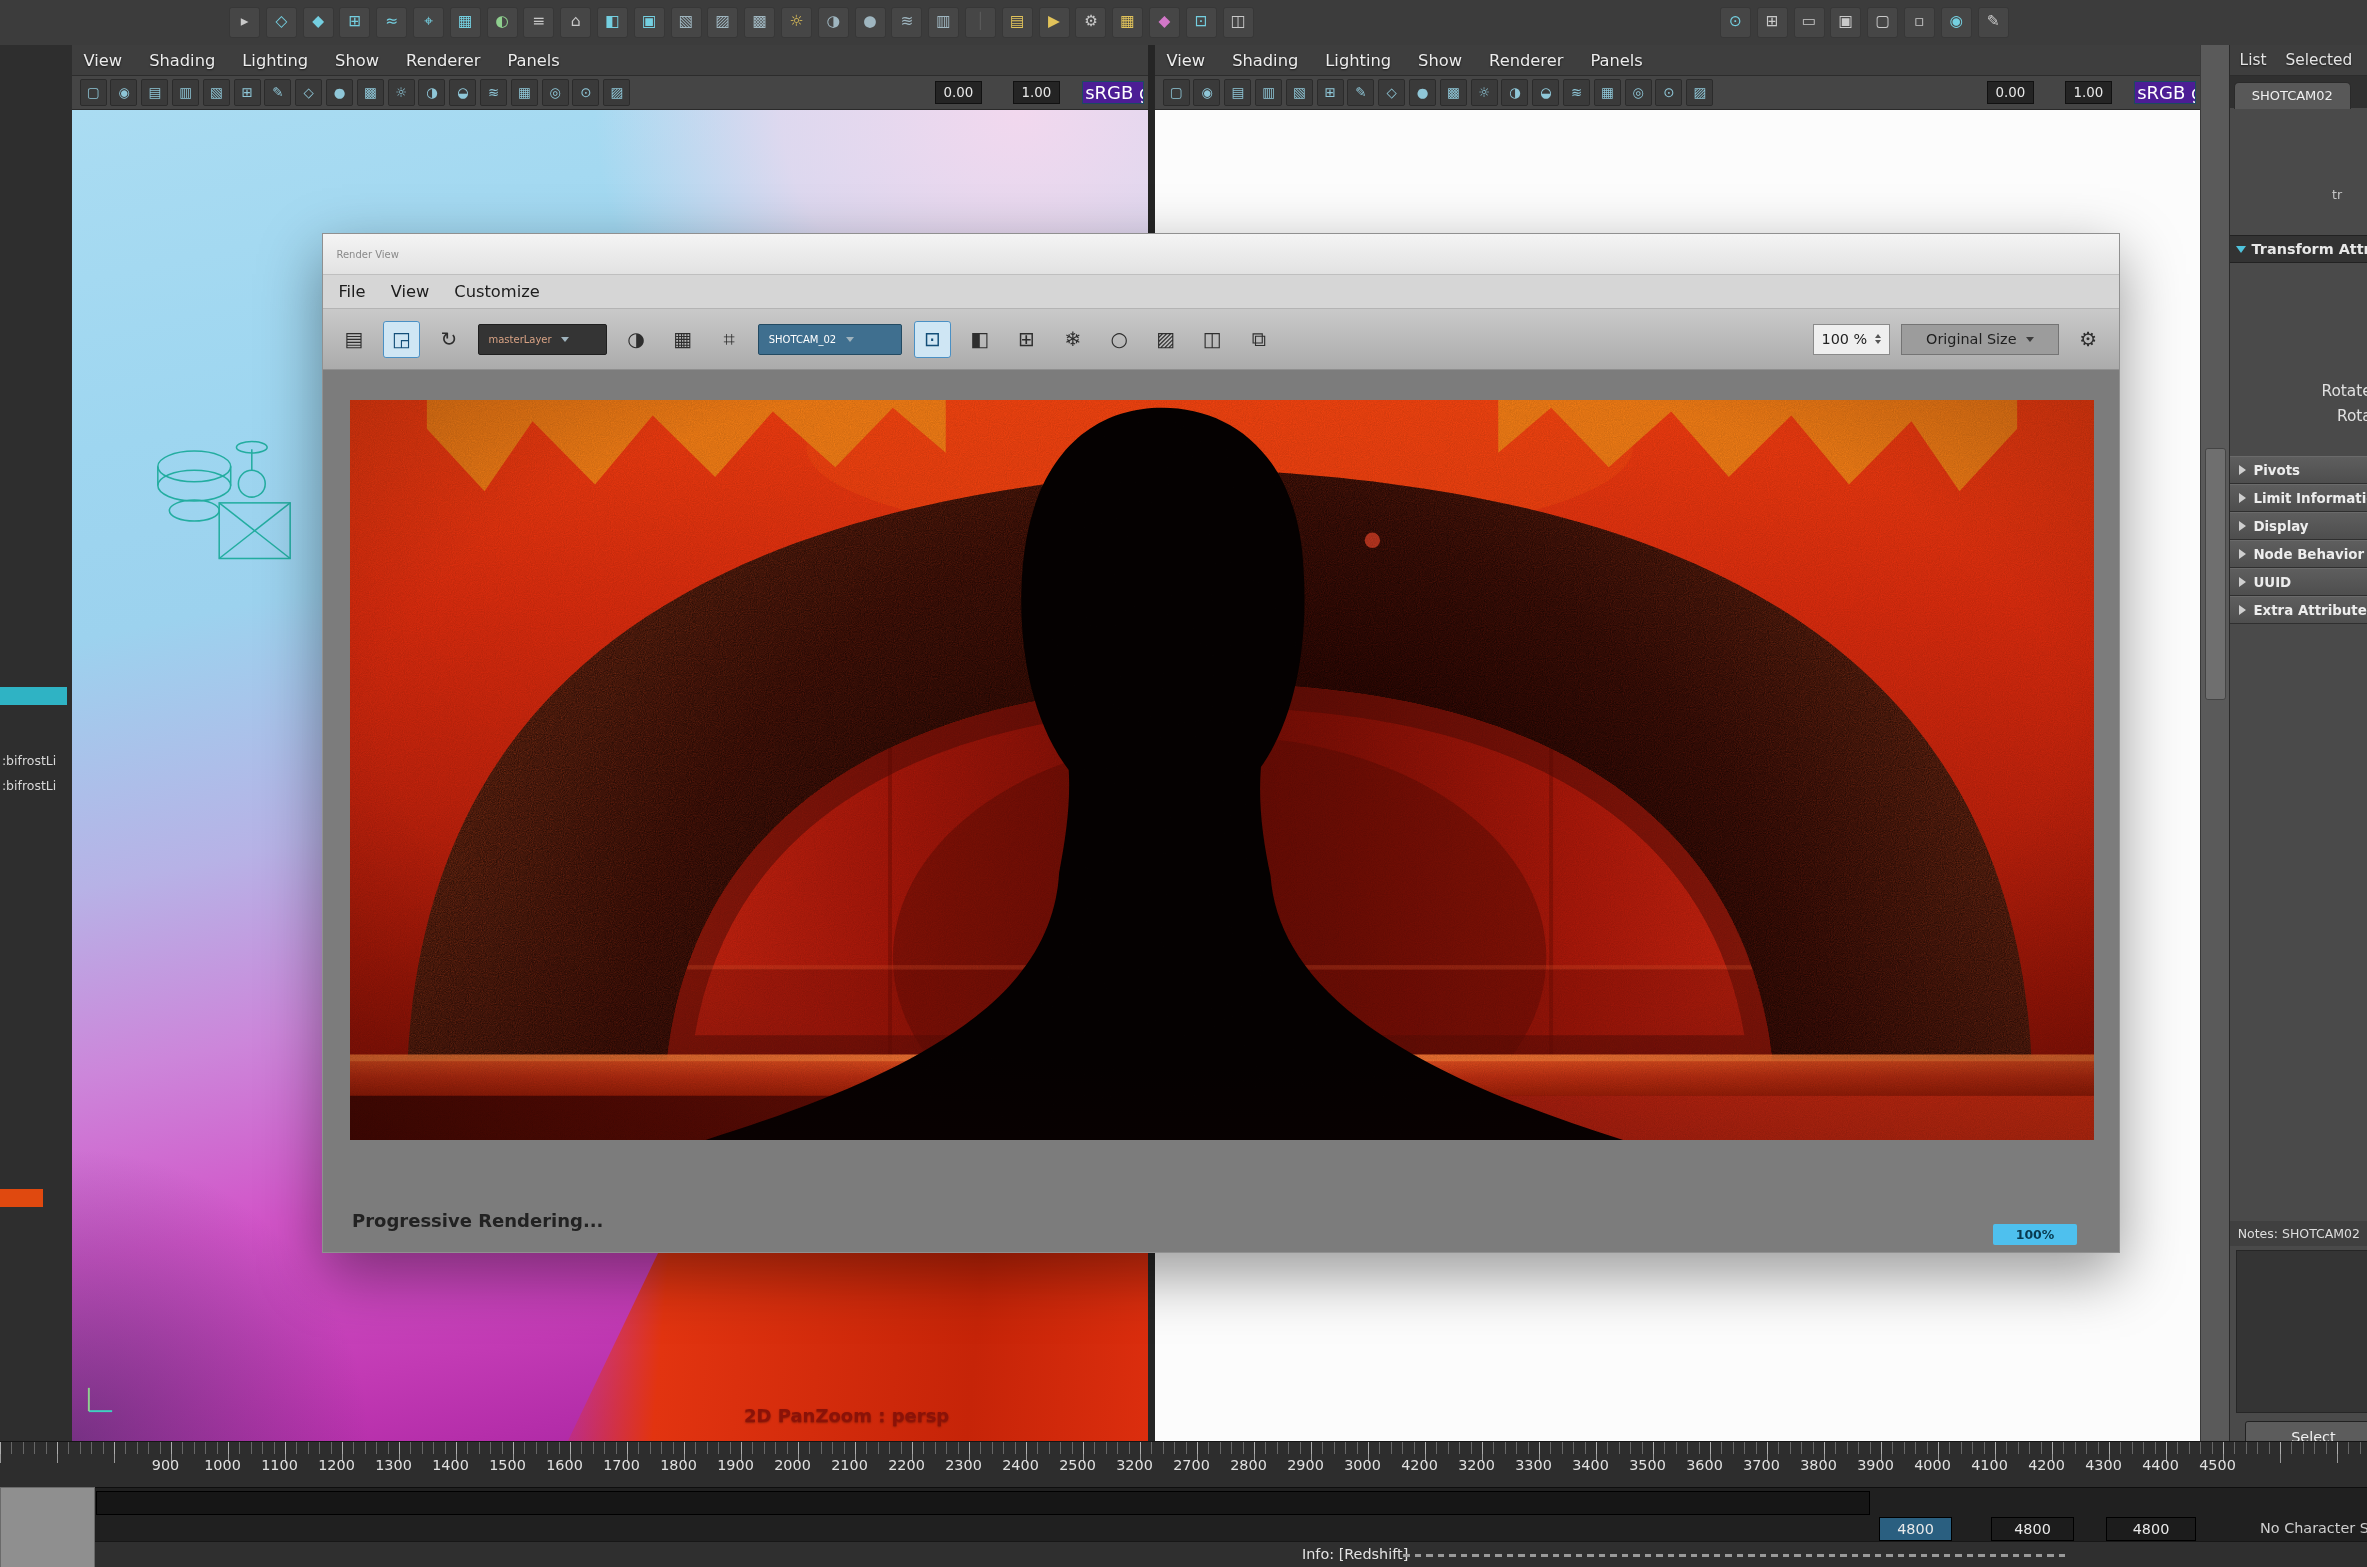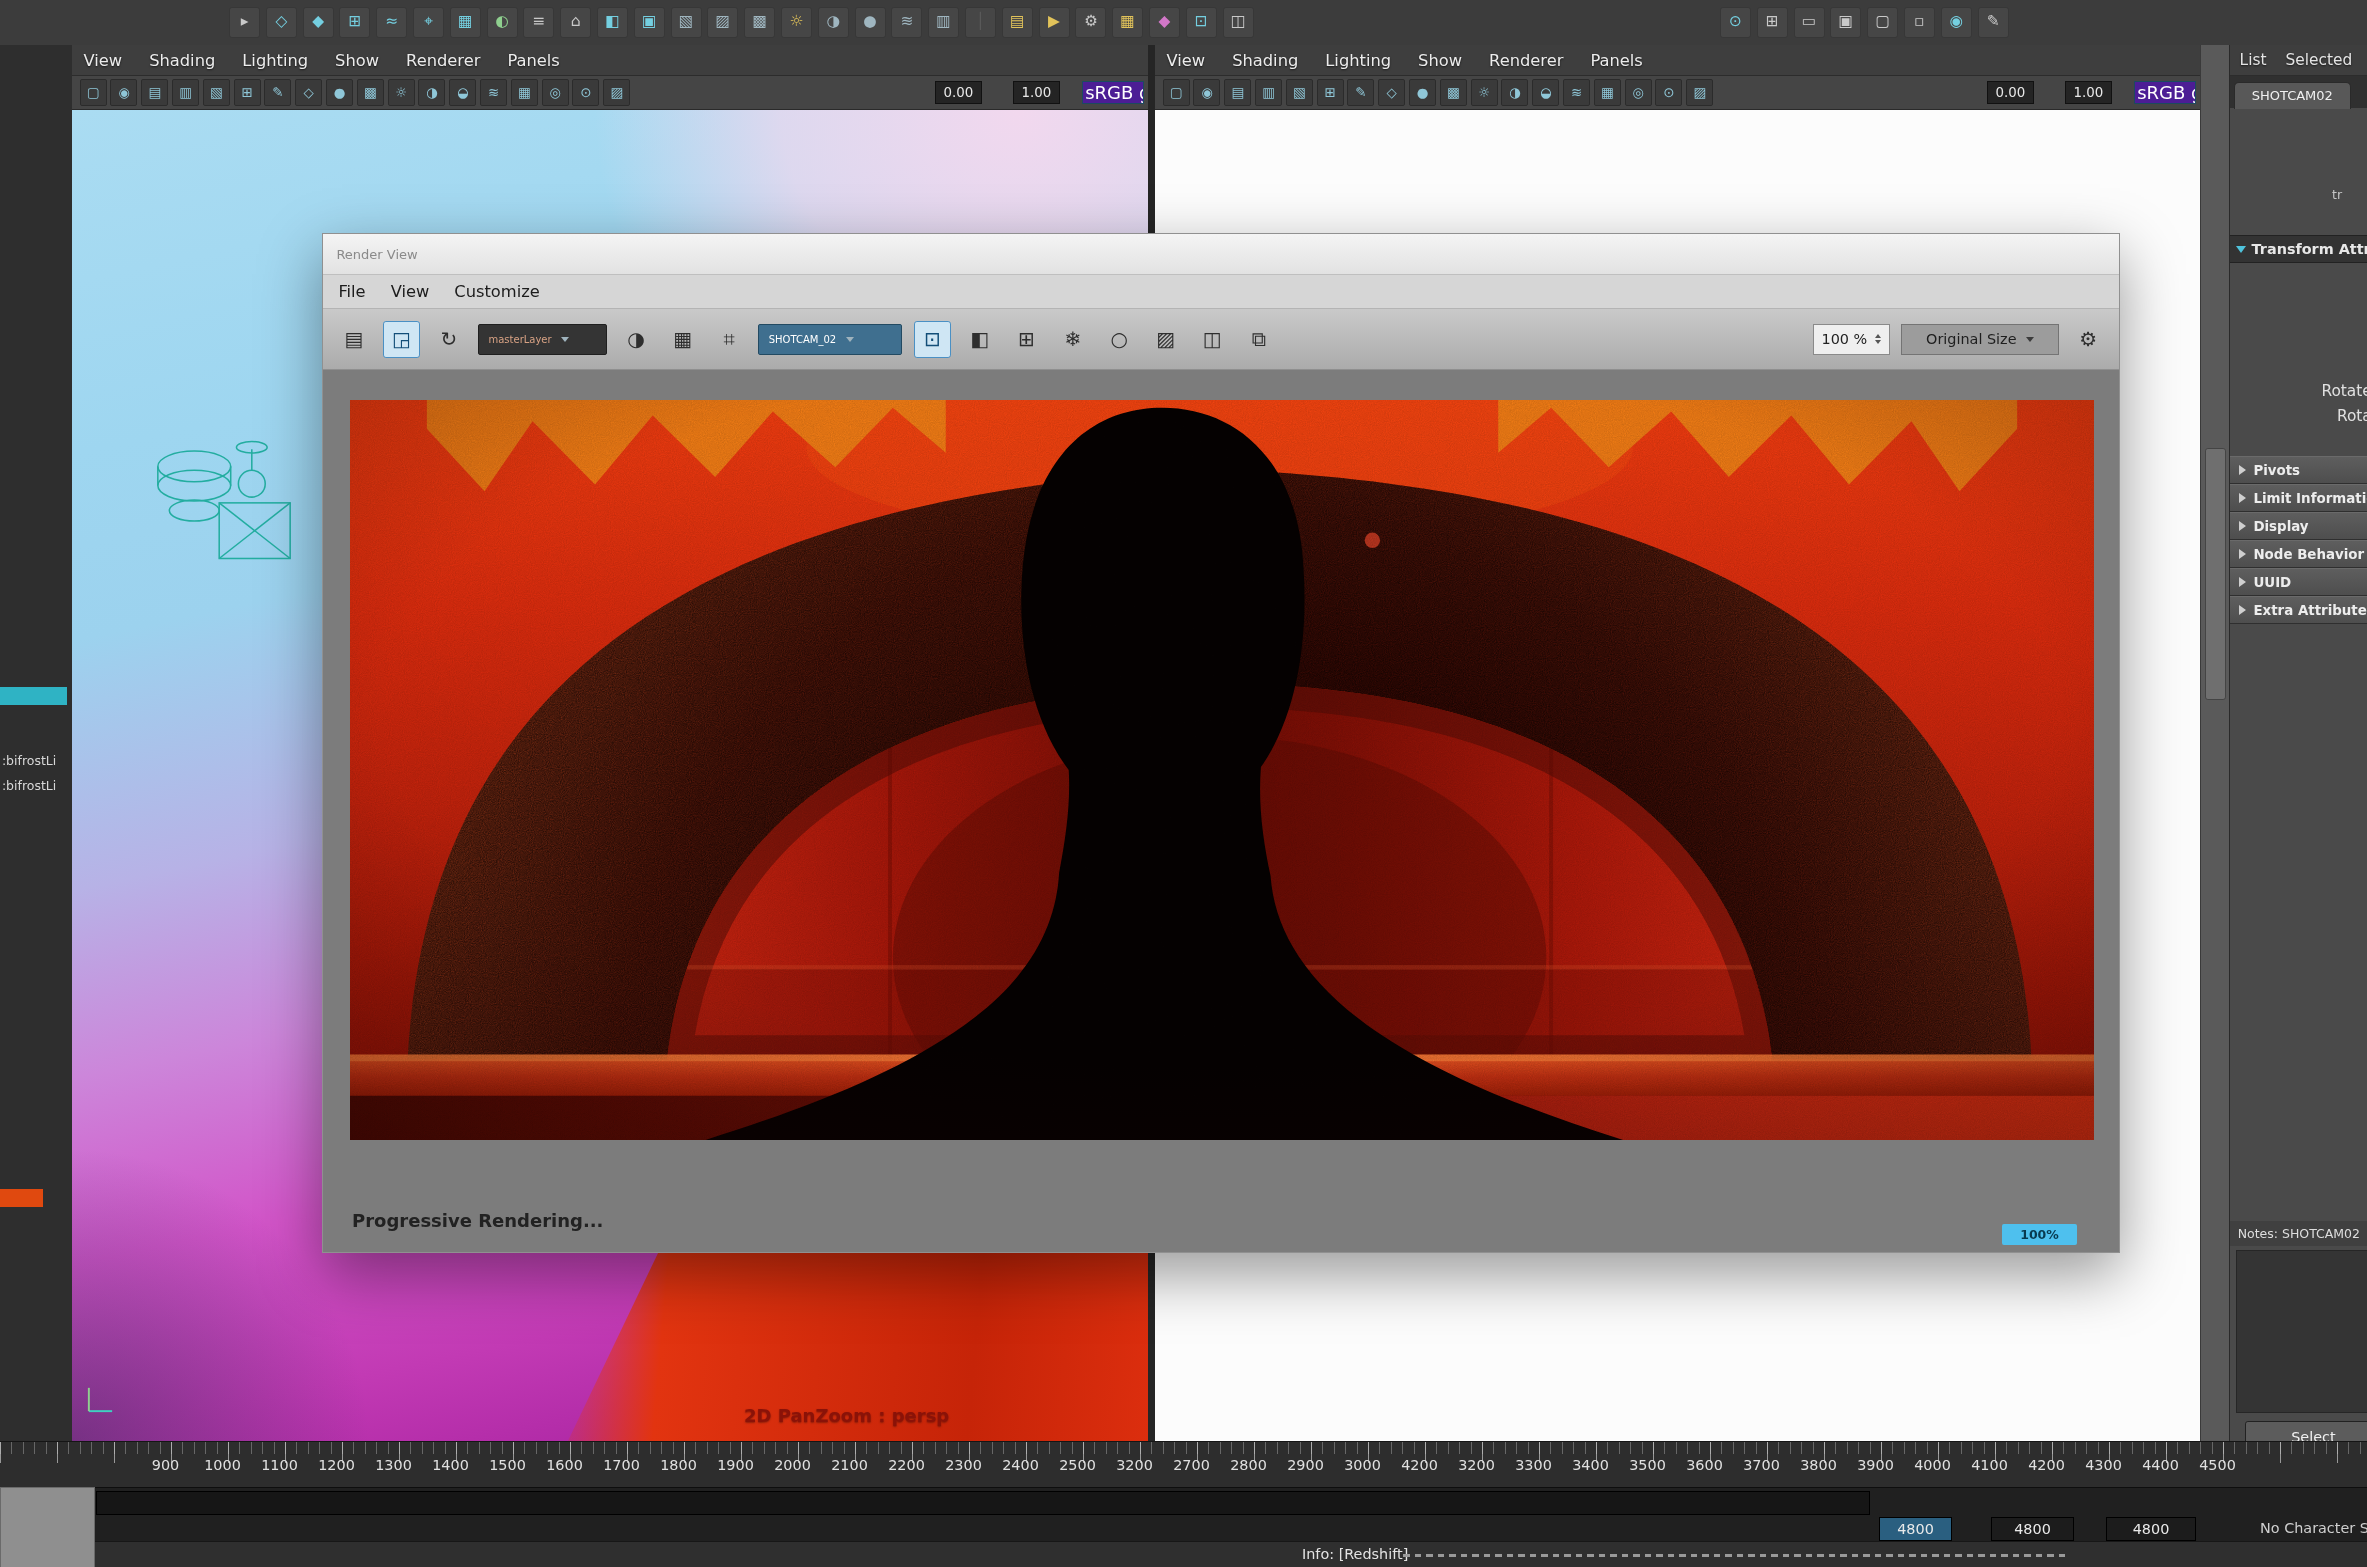--- a/index.html
+++ b/index.html
@@ -71,21 +71,21 @@
   .attr-notes{position:absolute;left:0;top:1176px;width:138px;height:25px;background:#404040;display:flex;
               align-items:center;padding-left:7.7px;font-size:12.5px;color:#dedede;white-space:nowrap;overflow:hidden}
   .attr-notesbox{position:absolute;left:5.8px;top:1205px;width:154px;height:161px;background:#343434;border:1px solid #262626}
   .attr-select{position:absolute;left:15.4px;top:1376px;width:134px;height:29px;background:#5c5c5c;border:1px solid #222;
                border-radius:2.9px;display:flex;align-items:center;justify-content:center;font-size:14.4px;color:#f0f0f0}
   
   .rv{left:322px;top:233px;width:1796px;height:1018px;background:#7c7c7c;border:1px solid #909090;
       box-shadow:0 21px 58px rgba(0,0,0,.4);z-index:5}
   .rv-title{height:40px;background:linear-gradient(#f4f4f4,#e2e2e2);border-bottom:1px solid #bfbfbf;
             display:flex;align-items:center;padding-left:13.4px}
-  .rv-title span{font-size:13px;color:#8a8a8a}
+  .rv-title span{font-size:10px;color:#8a8a8a}
   .rv-menubar{height:33px;background:#d6d6d6;border-bottom:1px solid #b4b4b4;display:flex;align-items:center;
               gap:25px;padding-left:15.4px}
   .rv-menu{font-size:16.3px;color:#1c1c1c}
   .rv-toolbar{height:60px;background:linear-gradient(#c9c9c9,#ababab);border-bottom:1px solid #8f8f8f;
               display:flex;align-items:center;gap:11.5px;padding:0 13.4px}
   .rv-icon{width:35px;height:35px;border-radius:2.9px;display:flex;align-items:center;justify-content:center;flex:0 0 auto}
   .rv-icon i{font-style:normal;font-size:20px;line-height:1;color:#2e2e2e}
   .rv-icon.active{background:#cfe6f4;border:1px solid #4a90c4}
   .rv-icon.active i{color:#134e78}
   .dd{height:29px;background:#343434;border:1px solid #1f1f1f;border-radius:1.9px;color:#d8d8d8;font-size:10px;
@@ -101,21 +101,21 @@
   .spin::before{content:"";width:0;height:0;border-left:3.8px solid transparent;border-right:3.8px solid transparent;
                 border-bottom:4.8px solid #555}
   .spin::after{content:"";width:0;height:0;border-left:3.8px solid transparent;border-right:3.8px solid transparent;
                border-top:4.8px solid #555}
   .rv-size{height:29px;background:#9c9c9c;border:1px solid #747474;color:#1e1e1e;font-size:14.4px;display:flex;
            align-items:center;padding:0 24px;white-space:nowrap;flex:0 0 auto}
   .rv-size::after{content:"";width:0;height:0;border-left:4.8px solid transparent;border-right:4.8px solid transparent;
                   border-top:5.8px solid #3c3c3c;margin-left:9.6px}
   .rv-img{position:absolute;left:27px;top:166px;width:1744px;height:740px;background:#000}
   .rv-status{position:absolute;left:29px;top:976px;font-size:18px;font-weight:bold;color:#222}
-  .rv-badge{position:absolute;right:42px;top:990px;width:75px;height:21px;background:var(--badge-blue);
+  .rv-badge{position:absolute;right:42px;top:990px;width:84px;height:21px;background:var(--badge-blue);
             border-radius:1.9px;display:flex;align-items:center;justify-content:center;font-size:12.5px;
             font-weight:bold;color:#083a50}
   
   .timeline{left:0;top:1441px;width:2367px;height:46px;background:#2d2d2d;border-top:1px solid #151515}
   .tl-minor{position:absolute;left:0;top:0;width:100%;height:11.5px;
             background:repeating-linear-gradient(90deg, rgba(160,160,160,.5) 0 1px, transparent 1px 11.4px)}
   .tl-major{position:absolute;left:0;top:0;width:100%;height:21px;
             background:repeating-linear-gradient(90deg, rgba(210,210,210,.65) 0 1px, transparent 1px 57px)}
   .tl-nums{position:absolute;left:137px;top:15.4px;display:flex}
   .tl-num{width:57px;text-align:center;font-size:14.4px;color:#e0e0e0;flex:0 0 auto}

